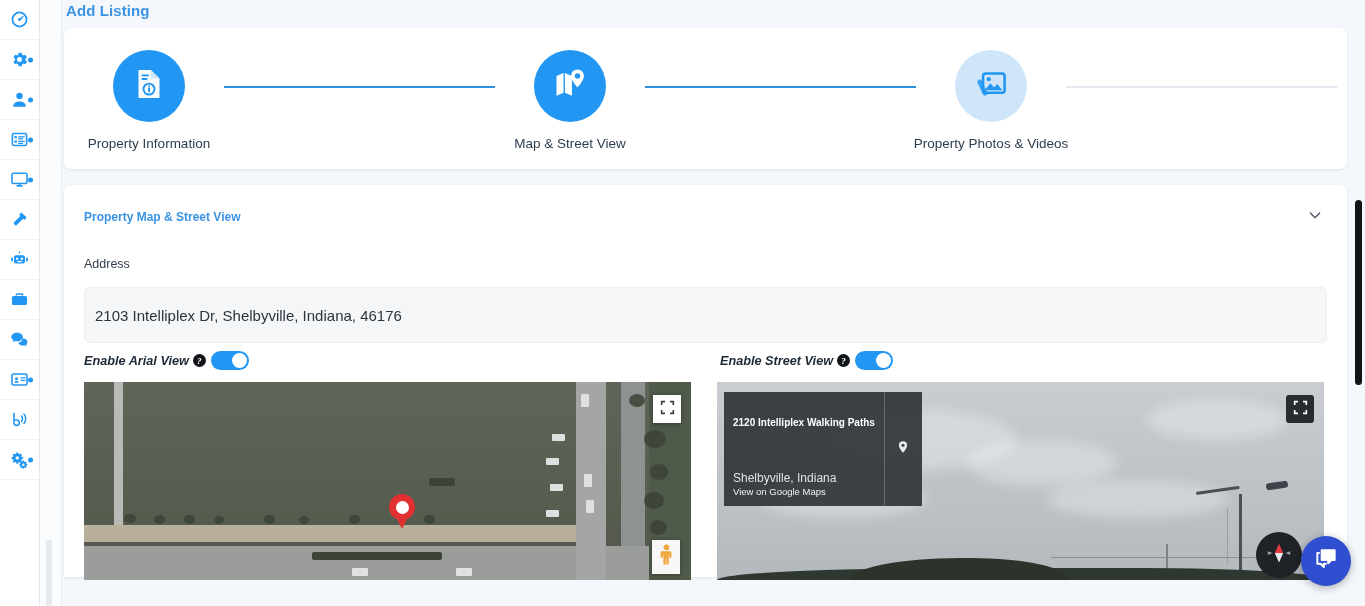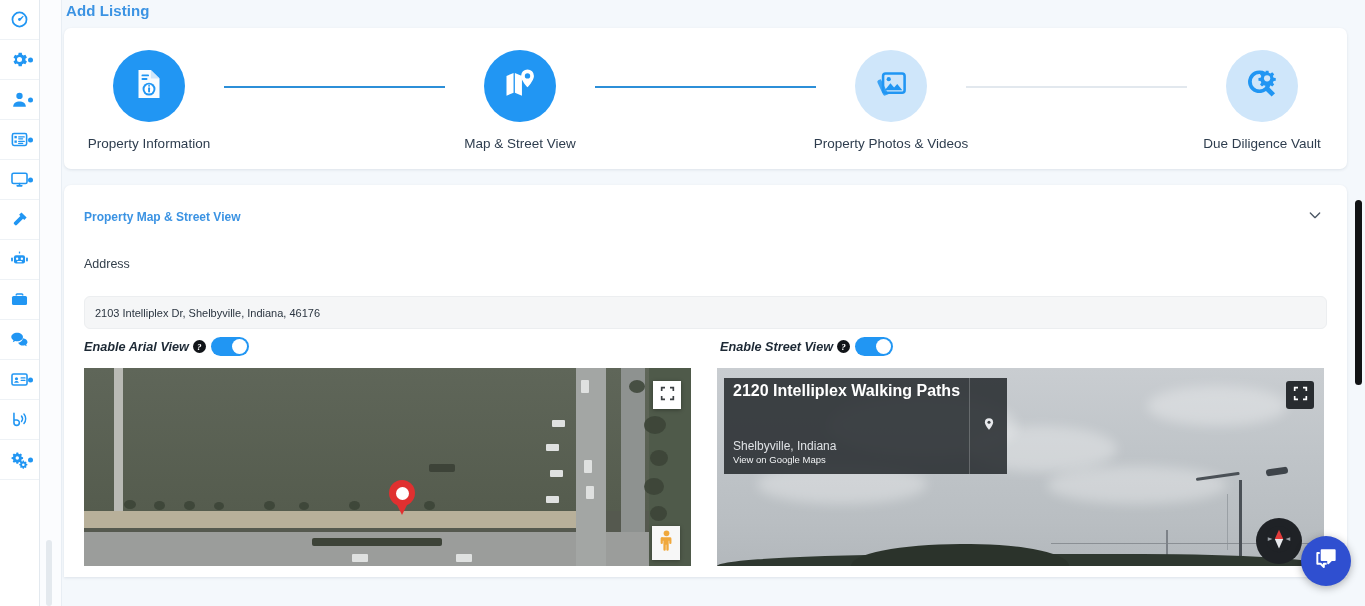--- a/index.html
+++ b/index.html
@@ -116,27 +116,27 @@
     font-size: 12px; font-weight: bold; color: #3b93e3;
   }
   .chevron { cursor: pointer; padding: 4px; }
 
   .field-label {
     margin-top: 26px;
     font-size: 12.5px;
     color: #34404c;
   }
   .address-input {
-    margin-top: 25px;
+    margin-top: 16px;
     width: 100%;
-    height: 33px;
+    height: 56px;
     background: #f5f6f7;
     border: 1px solid #eceef0;
     border-radius: 6px;
-    font-size: 11px;
+    font-size: 15px;
     color: #2b3540;
     padding: 0 10px;
     font-family: "Liberation Sans", sans-serif;
   }
 
   .toggles-row {
     display: flex;
     margin-top: 8px;
     font-style: italic;
   }
@@ -315,22 +315,23 @@
   }
 
   .sv-info {
     position: absolute; left: 7px; top: 10px;
     background: rgba(40,44,48,.88);
     display: flex; align-items: stretch;
     color: #fff;
   }
   .sv-info-text { padding: 6px 9px 7px 9px; }
   .sv-info-title {
-    font-size: 16px; font-weight: bold; line-height: 14px;
+    font-size: 10px; font-weight: bold; line-height: 14px;
     white-space: nowrap;
+    margin-top: 18px;
   }
   .sv-info-sub {
     font-size: 12px; line-height: 14px; color: #dfe2e5;
     white-space: nowrap;
     margin-top: 41px;
   }
   .sv-info-link {
     font-size: 9.5px; line-height: 14px; color: #f1f3f4;
     white-space: nowrap; cursor: pointer;
   }
@@ -558,32 +559,20 @@
                 <circle cx="10.4" cy="8.6" r="1.5"></circle>
                 <path d="M7.6 16.4l4-5 2.6 3 2.2-2.4 3.6 4.4z"></path>
               </svg>
             </span>
           </div>
           <div class="step-label">Property Photos &amp; Videos</div>
         </div>
 
         <div class="connector todo"></div>
 
-        <div class="step">
-          <div class="step-circle inactive">
-            <span>
-              <svg width="34" height="34" viewBox="0 0 24 24" fill="#2196f3">
-                <path d="M10.2 2.4a8 8 0 1 0 4.6 14.5l4 4 2.4-2.4-4-4A8 8 0 0 0 10.2 2.4zm0 2.6a5.4 5.4 0 1 1 0 10.8 5.4 5.4 0 0 1 0-10.8z"></path>
-                <path d="M16.6 2.6l.2 1.5 1.2.5 1.2-.9 1.4 1.4-.9 1.2.5 1.2 1.5.2v2l-1.5.2-.5 1.2.9 1.2-1.4 1.4-1.2-.9-1.2.5-.2 1.5h-2l-.2-1.5-1.2-.5-1.2.9-1.4-1.4.9-1.2-.5-1.2-1.5-.2v-2l1.5-.2.5-1.2-.9-1.2 1.4-1.4 1.2.9 1.2-.5.2-1.5z"></path>
-                <circle cx="15.6" cy="8" r="2.2" fill="#cfe6fa"></circle>
-              </svg>
-            </span>
-          </div>
-          <div class="step-label">Due Diligence Vault</div>
-        </div>
 
       </div>
     </div>
 
     <div class="card form-card">
 
       <div class="form-head">
         <div class="form-title">Property Map &amp; Street View</div>
         <span class="chevron">
           <svg width="16" height="16" viewBox="0 0 24 24" fill="none" stroke="#4a5663" stroke-width="2" stroke-linecap="round" stroke-linejoin="round">

